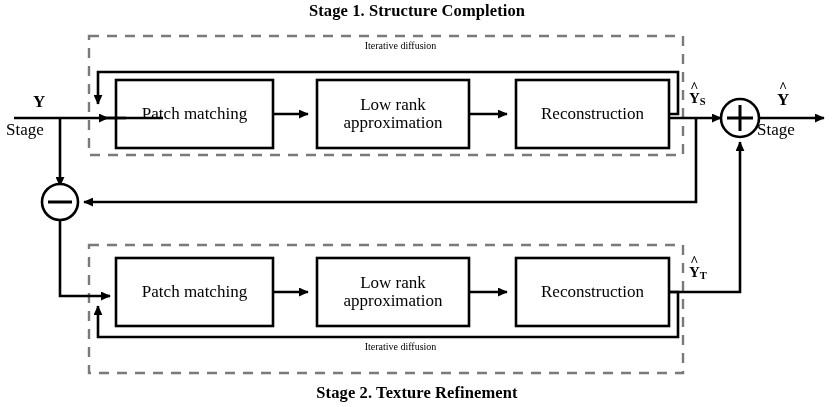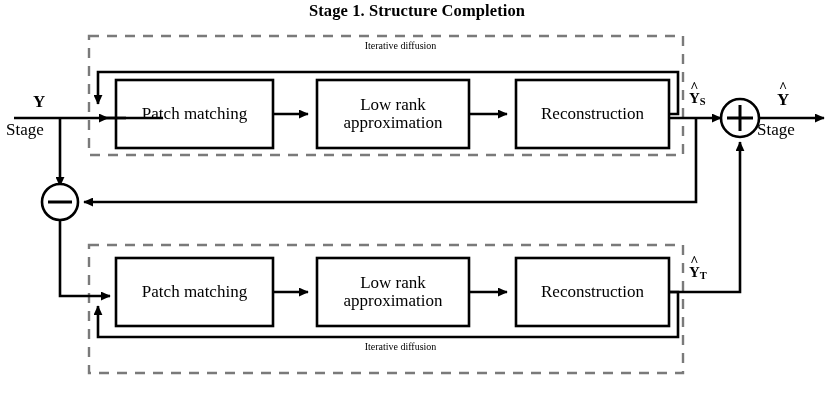--- a/index.html
+++ b/index.html
@@ -89,20 +89,21 @@
 
       <path d="M669,292 L678,292 L678,337 L98,337 L98,306" marker-end="url(#ah)"></path>
 
       <path d="M669,292 L740,292 L740,142" marker-end="url(#ah)"></path>
 
       <path d="M759,118 L824,118" marker-end="url(#ah)"></path>
     </g>
   </svg>
 
   <div class="stage-title" id="stage1-title">Stage 1. Structure Completion</div>
+  <div class="stage-title" id="stage2-title">Stage 2. Texture Refinement</div>
 
   <div class="loop-label" style="left:208px;top:40px;width:385px;">Iterative diffusion</div>
   <div class="loop-label" style="left:208px;top:341px;width:385px;">Iterative diffusion</div>
 
   <div class="blocklabel" style="left:116px;top:80px;width:157px;height:68px;">
     <span>Patch matching</span>
   </div>
   <div class="blocklabel" style="left:317px;top:80px;width:152px;height:68px;flex-direction:column;">
     <span>Low rank</span>
     <span>approximation</span>

